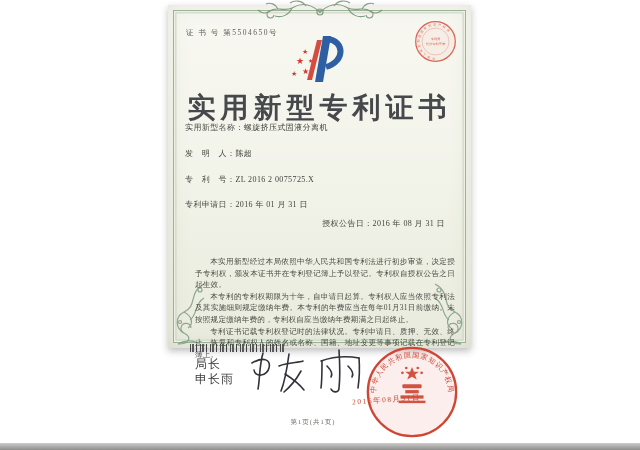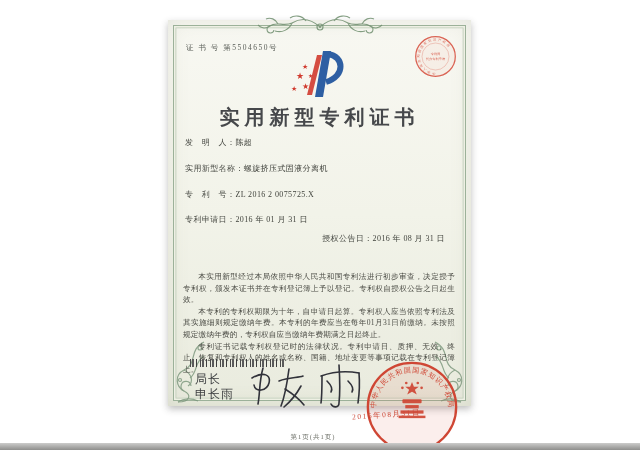--- a/index.html
+++ b/index.html
@@ -1,49 +1,49 @@
 <!DOCTYPE html>
 <html><head>
 <meta charset="utf-8">
 <style>
   * { margin:0; padding:0; box-sizing:border-box; }
   body { background:#ffffff; font-family:"Liberation Serif","DejaVu Serif",serif; }
   .stage { position:relative; width:640px; height:450px; background:#ffffff; overflow:hidden; }
 
   
   .paper {
-    position:absolute; left:168px; top:20px; width:303px; height:386px;
+    position:absolute; left:168px; top:5px; width:303px; height:343px;
     background:linear-gradient(180deg,#f8f8f2 0%, #f2f3e9 50%, #e9ebde 100%);
     box-shadow:0 3px 7px rgba(40,40,40,.30), inset 0 0 22px rgba(120,130,100,.14);
   }
   .frame {
     position:absolute; inset:5px;
     border:1px solid #9cb199;
     box-shadow: inset 0 0 0 1.5px #eef0e4, inset 0 0 0 2.3px #bccab6;
     pointer-events:none;
   }
   .bottom-band { position:absolute; left:0; bottom:0; width:640px; height:7px;
     background:linear-gradient(180deg,#cccccb,#8e8e8c); }
 
   .certno { position:absolute; left:18px; top:23px; font-size:7.5px; color:#5c605a; letter-spacing:1.5px; }
 
   .logo { position:absolute; left:122px; top:23px; width:60px; height:58px; }
 
   .title { position:absolute; left:0; top:84px; width:100%; text-align:center;
-    font-size:20px; font-weight:700; letter-spacing:5px; color:#46484b; }
+    font-size:28px; font-weight:700; letter-spacing:5px; color:#46484b; }
 
   .fields { position:absolute; left:17px; top:117px; width:260px; }
   .field { height:25.8px; font-size:8px; color:#43453f; letter-spacing:.4px; white-space:nowrap; }
   .field.tight { margin-top:-7px;text-align:right; }
   .field .lab { color:#4a4c46; }
   .field .val { color:#3f413b; }
 
   .paras { position:absolute; left:15px; top:251px; width:272px; }
   .paras p { font-size:7.6px; line-height:11.6px; color:#4c4d46; text-indent:2em;
-    text-align:justify; letter-spacing:.2px; }
+    text-align:justify; letter-spacing:.2px;margin-left:12px; }
 
   .barcode { position:absolute; left:22px; top:339px; width:95px; height:8px;
     background:repeating-linear-gradient(90deg,#4b4b4b 0 1px,transparent 1px 2px,#5a5a5a 2px 4px,transparent 4px 6px,#3f3f3f 6px 7px,transparent 7px 10px);
   }
   .officer { position:absolute; left:27px; top:352px; font-size:12px; line-height:14.5px; color:#3b3d3f; letter-spacing:1px;
     font-family:"Liberation Sans","DejaVu Sans",sans-serif; }
   .signature { position:absolute; left:75px; top:334px; width:140px; height:60px; }
 
   .footer { position:absolute; left:0; top:413px; width:290px; text-align:center;
     font-size:6.5px; color:#6b6e66; letter-spacing:1px; }
@@ -125,24 +125,24 @@
       <text x="6" y="36" font-size="9" fill="#d03a2e">★</text>
       <text x="12" y="46" font-size="8" fill="#d03a2e">★</text>
       <text x="1" y="48" font-size="7" fill="#d03a2e">★</text>
       <text x="18" y="35" font-size="6" fill="#d03a2e">★</text>
     </svg>
 
     <div class="title">实用新型专利证书</div>
 
     <div class="fields">
       <div class="field">
+        <span class="lab">实用新型名称：</span><span class="val">螺旋挤压式固液分离机</span>
+      </div>
+      <div class="field">
         <span class="lab">发　明　人：</span><span class="val">陈超</span>
-      </div>
-      <div class="field">
-        <span class="lab">实用新型名称：</span><span class="val">螺旋挤压式固液分离机</span>
       </div>
       <div class="field">
         <span class="lab">专　利　号：</span><span class="val">ZL 2016 2 0075725.X</span>
       </div>
       <div class="field">
         <span class="lab">专利申请日：</span><span class="val">2016 年 01 月 31 日</span>
       </div>
       <div class="field tight">
         <span class="lab">授权公告日：</span><span class="val">2016 年 08 月 31 日</span>
       </div>

